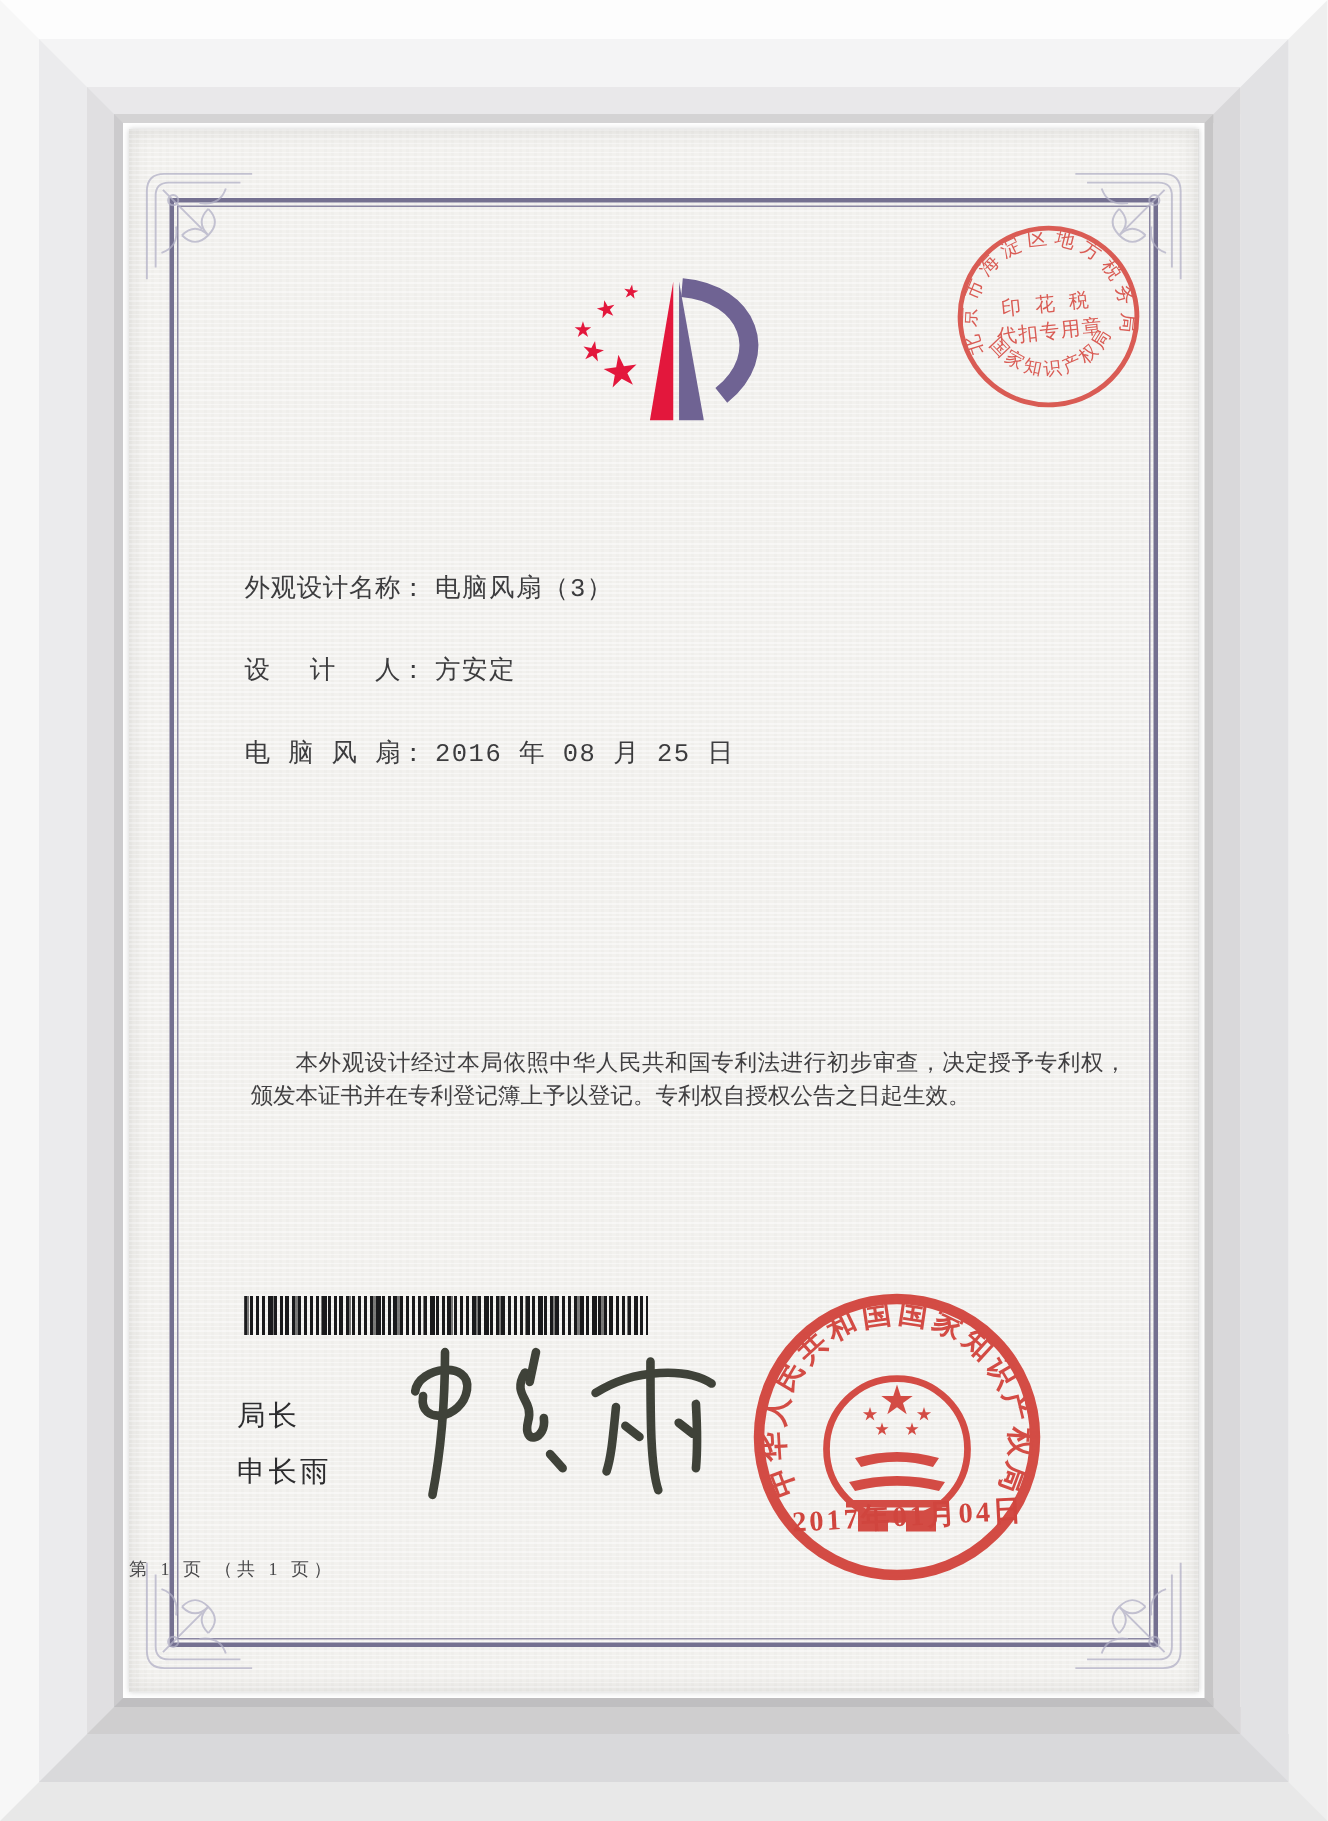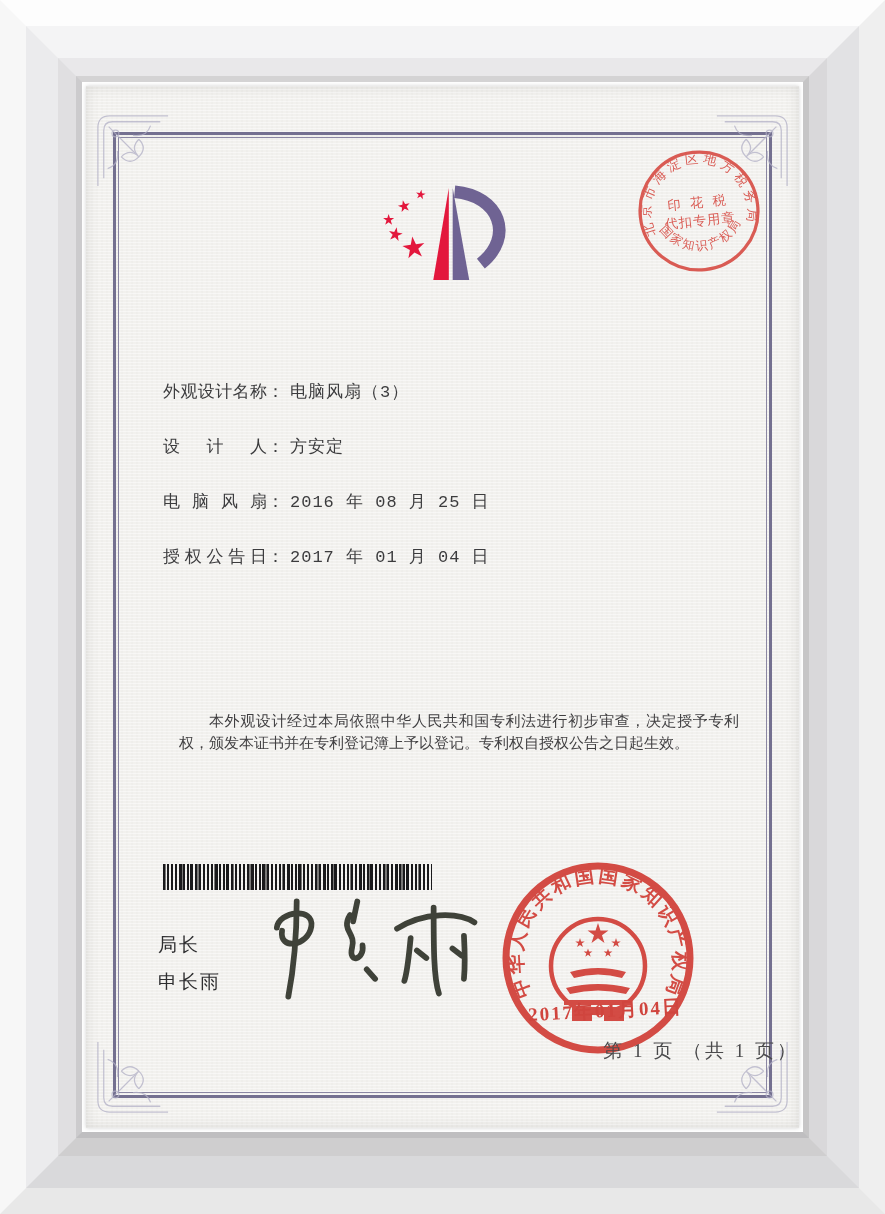--- a/index.html
+++ b/index.html
@@ -48,42 +48,42 @@
   .fields { position:absolute; top:294px; left:77px; right:46px;
             font-size:17px; color:#3c3c3e; }
   .field-row { margin-bottom:32px; height:23px; white-space:nowrap; }
   .flabel { display:inline-block; width:104px; text-align:justify; text-align-last:justify; }
   .fcolon { display:inline-block; margin-right:6px; }
   .fvalue { letter-spacing:1px;font-family:Liberation Mono, monospace; }
 
   
   .body-text { position:absolute; top:608px; left:77px; width:592px;
                font-size:15px; line-height:22px; color:#403f41; text-align:justify; }
-  .body-text p { text-indent:2em; margin:16px; }
+  .body-text p { text-indent:2em; margin:4px; }
 
   
   .barcode { position:absolute; left:77px; top:778px; width:269px; height:26px;
              background:
                repeating-linear-gradient(90deg,#19191b 0 2px, rgba(0,0,0,0) 2px 4px),
                repeating-linear-gradient(90deg,#19191b 0 1px, rgba(0,0,0,0) 1px 9px),
                repeating-linear-gradient(90deg, rgba(20,20,20,.55) 0 3px, rgba(0,0,0,0) 3px 17px); }
 
   
   .signer { position:absolute; left:72px; top:840px; font-family:"Liberation Sans","DejaVu Sans",sans-serif;
             font-size:19px; color:#2d2d2f; line-height:37px; letter-spacing:2px; }
   .signature { position:absolute; left:172px; top:810px; }
 
   
   .office-seal { position:absolute; left:412px; top:772px; width:200px; height:200px; opacity:.9; }
   .seal-date { position:absolute; left:442px; top:912px; font-size:19px; font-weight:700;
                color:#d0453e; letter-spacing:2px; transform:rotate(-3deg); white-space:nowrap; }
 
   
-  .page-footer { position:absolute; top:952px; width:100%; text-align:right;
-                 font-size:19px; letter-spacing:3px; color:#4a4a4c; }
+  .page-footer { position:absolute; top:952px; width:100%; text-align:left;
+                 font-size:12px; letter-spacing:3px; color:#4a4a4c; }
 </style>
 </head>
 <body>
 
 <div class="frame1"></div>
 <div class="frame2"></div>
 <div class="frame3"></div>
 <div class="frame4"></div>
 
 <div class="paper">
@@ -168,23 +168,20 @@
 
   <div class="fields">
     <div class="field-row">
       <span class="flabel">外观设计名称</span><span class="fcolon">：</span><span class="fvalue">电脑风扇（3）</span>
     </div>
     <div class="field-row">
       <span class="flabel">设计人</span><span class="fcolon">：</span><span class="fvalue">方安定</span>
     </div>
     <div class="field-row">
       <span class="flabel">电脑风扇</span><span class="fcolon">：</span><span class="fvalue">2016 年 08 月 25 日</span>
-    </div>
-    <div class="field-row">
-      <span class="flabel">授权公告日</span><span class="fcolon">：</span><span class="fvalue">2017 年 01 月 04 日</span>
     </div>
   </div>
 
   <div class="body-text">
     <p>本外观设计经过本局依照中华人民共和国专利法进行初步审查，决定授予专利权，颁发本证书并在专利登记簿上予以登记。专利权自授权公告之日起生效。</p>
   </div>
 
   <div class="barcode"></div>
 
   <div class="signer">

